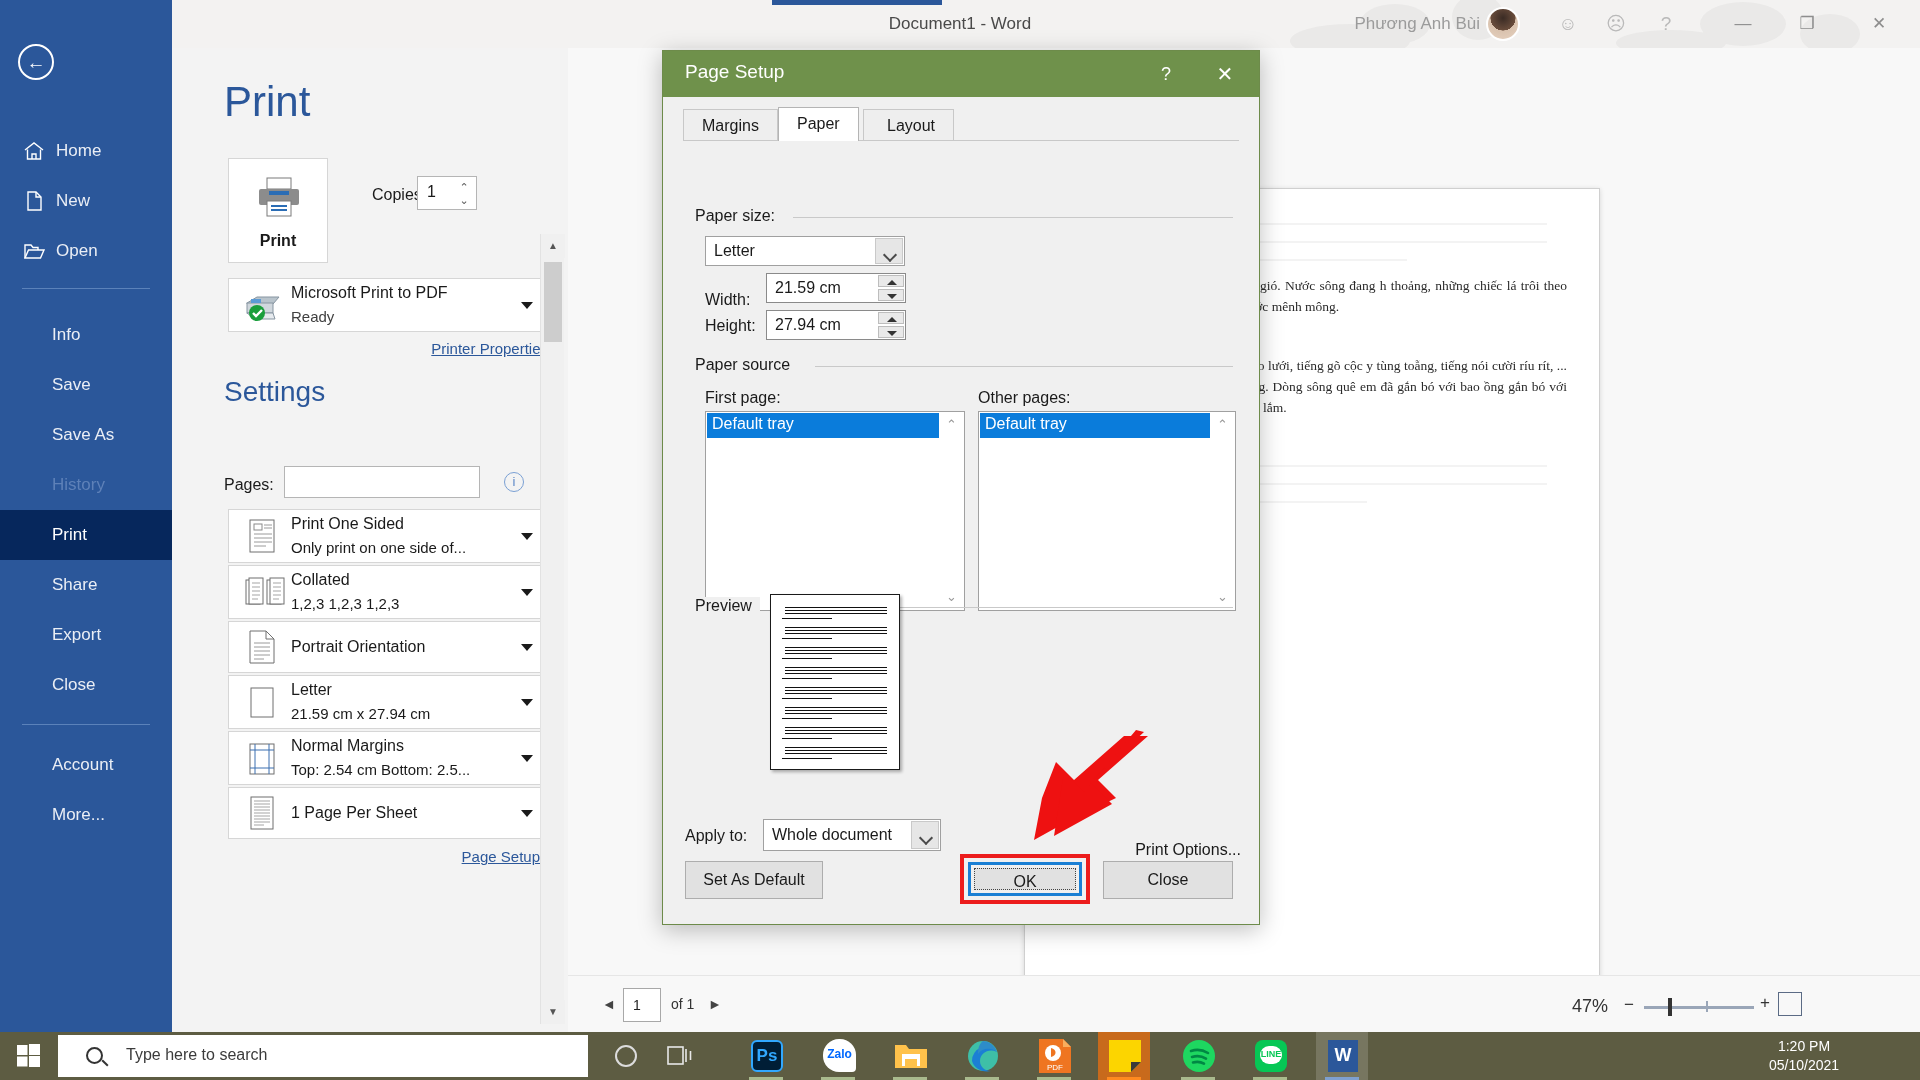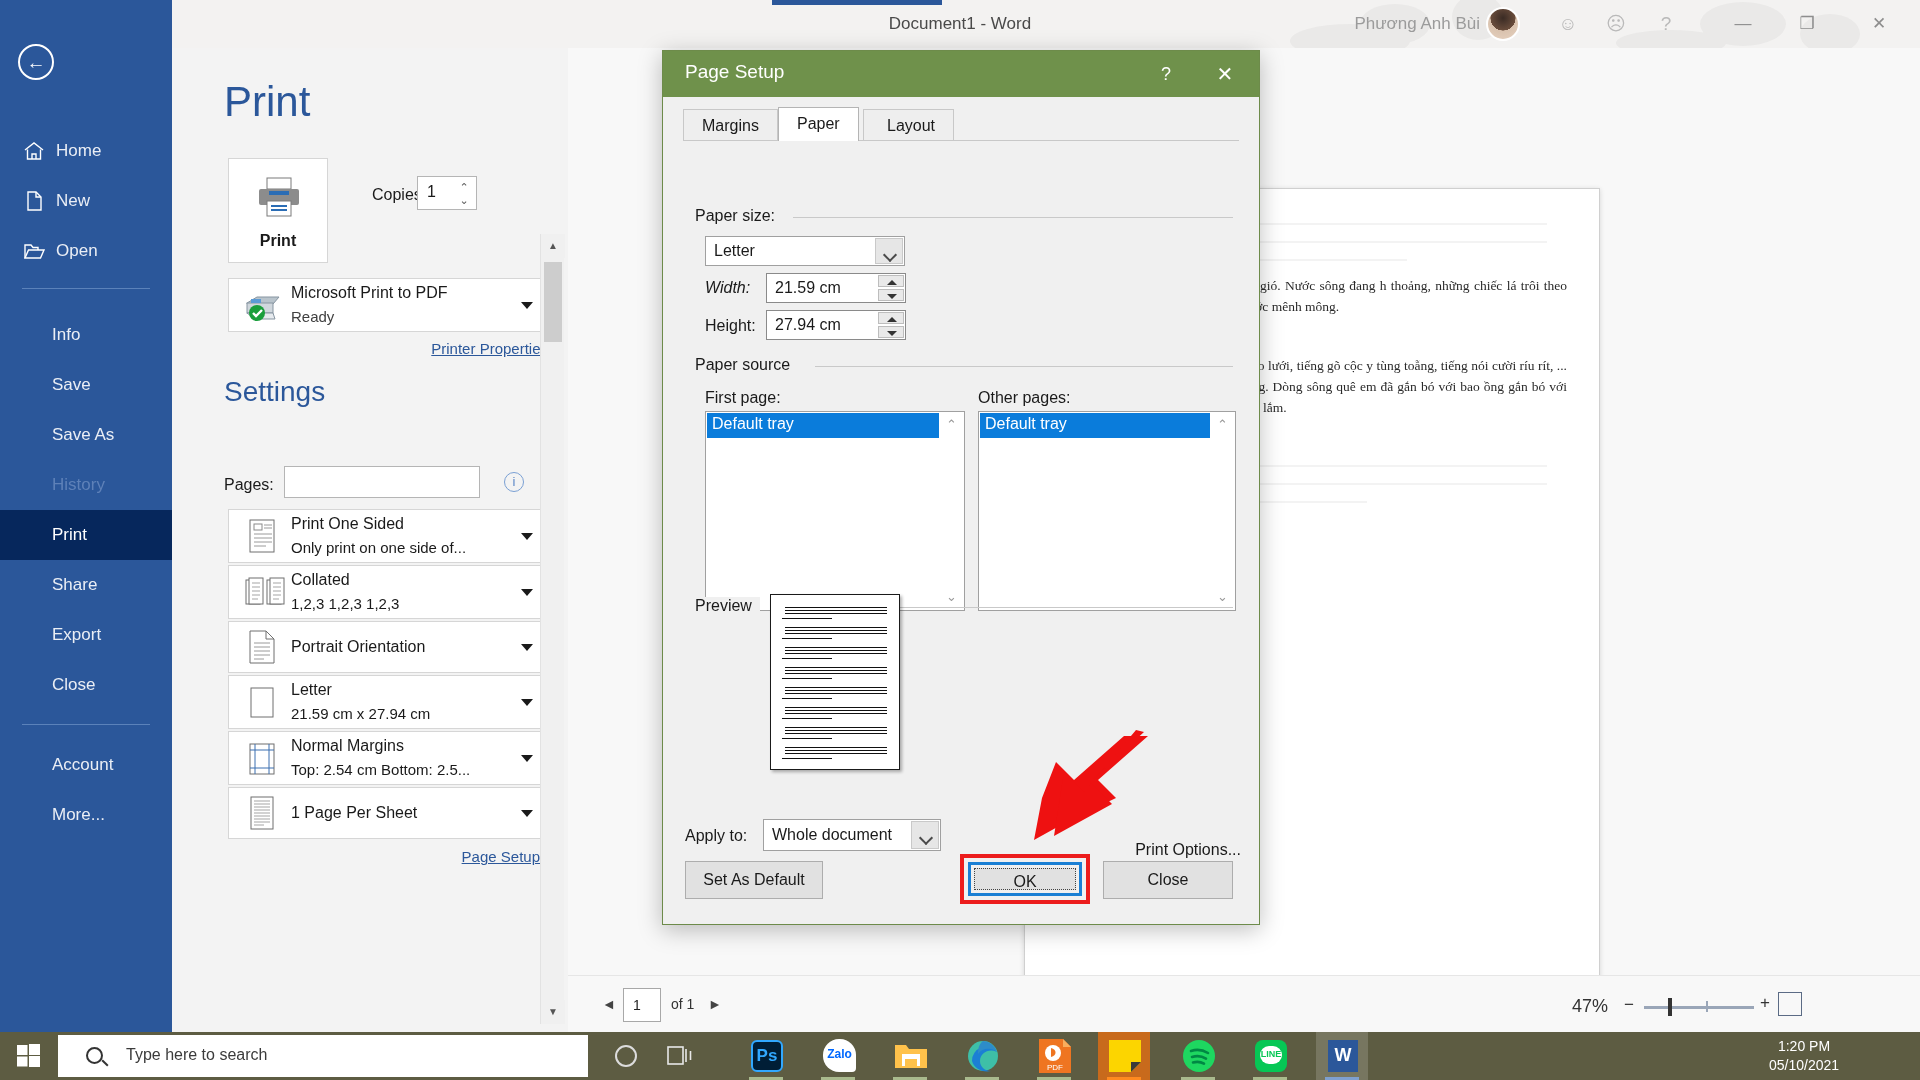--- a/index.html
+++ b/index.html
@@ -445,21 +445,21 @@
     <div class="tab-panel"></div>
 
     <div class="grp-lbl" style="left:32px;top:156px;">Paper size:</div>
     <div class="grp-rule" style="left:130px;top:166px;width:440px;"></div>
 
     <div class="combo" style="left:42px;top:185px;width:200px;height:30px;">
       <div class="v">Letter</div>
       <div class="btn"></div>
     </div>
 
-    <div class="fld-lbl" style="left:42px;top:228px;font-style:italic;">Width:</div>
+    <div class="fld-lbl" style="left:42px;top:240px;">Width:</div>
     <div class="spinfield" style="left:103px;top:222px;width:140px;height:30px;">
       <div class="v">21.59 cm</div>
       <div class="sp-btns">
           <div class="sp-b up"></div>
           <div class="sp-b dn"></div>
         </div>
     </div>
 
     <div class="fld-lbl" style="left:42px;top:266px;">Height:</div>
     <div class="spinfield" style="left:103px;top:259px;width:140px;height:30px;">

